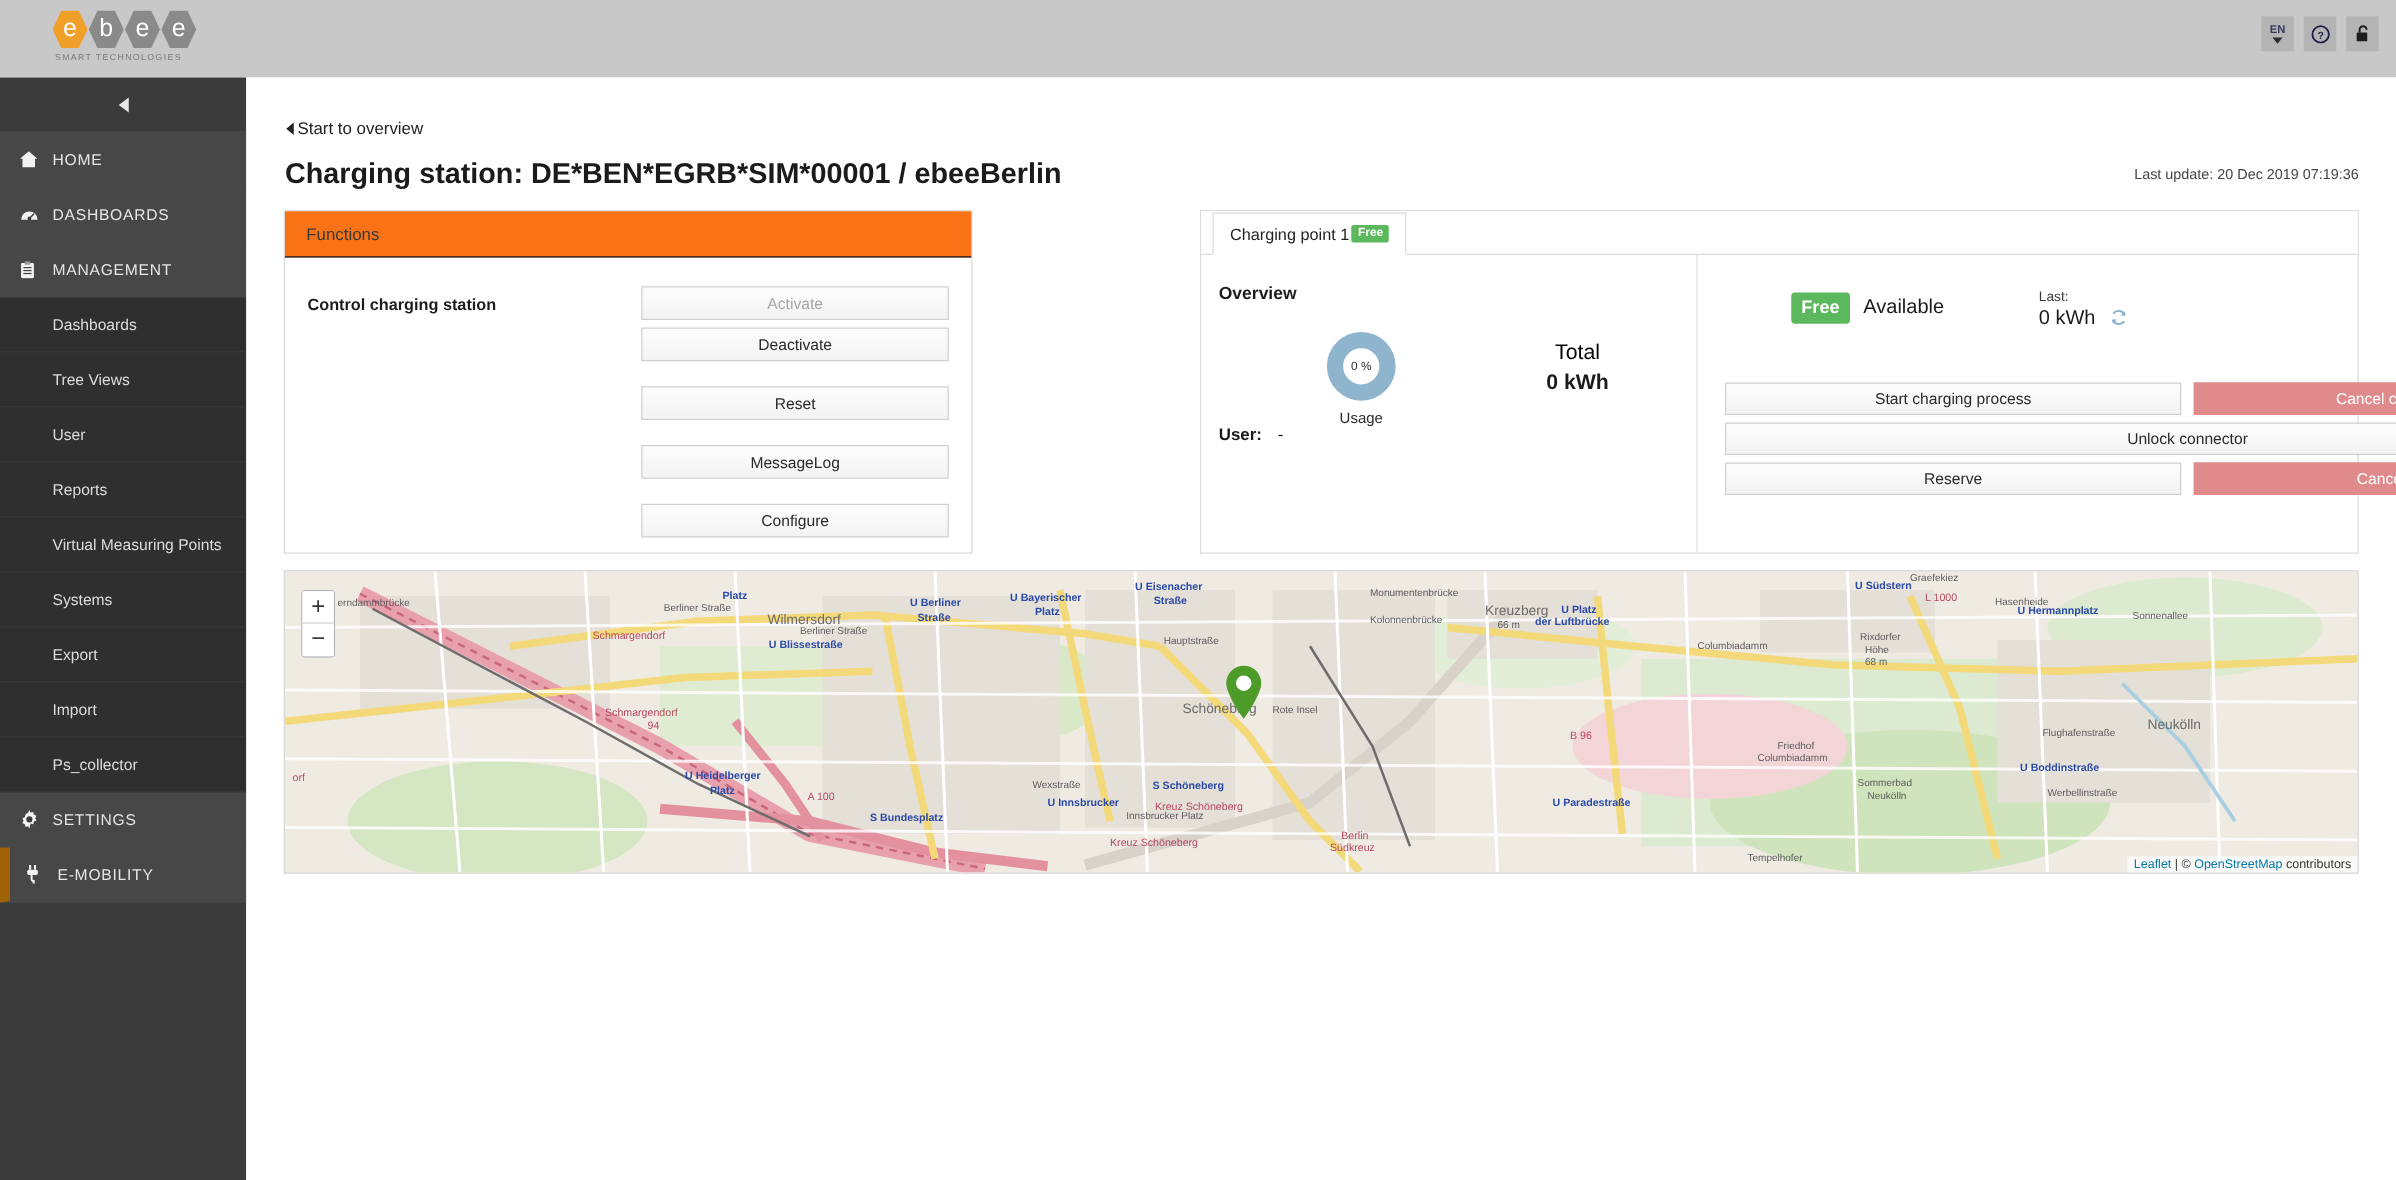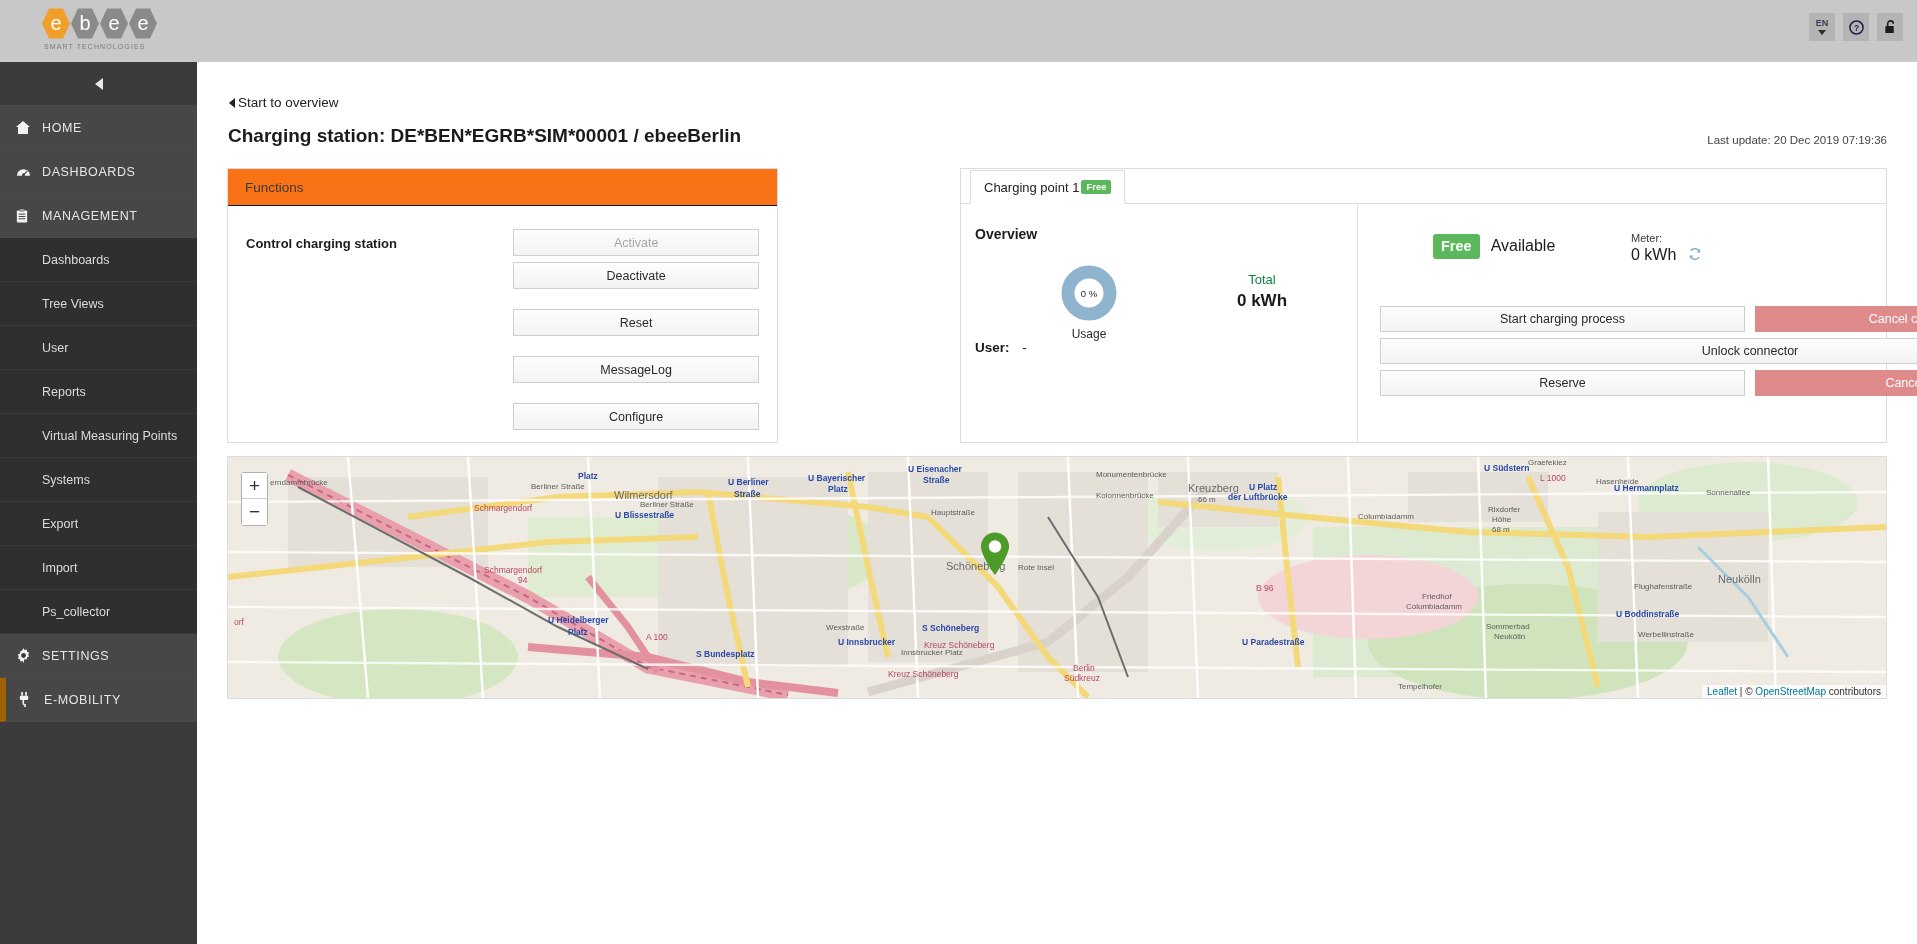--- a/index.html
+++ b/index.html
@@ -60,39 +60,39 @@
   .nav-item {
     height: 44px; display: flex; align-items: center; padding-left: 16px;
     color: #e6e6e6; font-size: 12.5px; letter-spacing: .6px;
     border-bottom: 1px solid #4a4a4a; cursor: pointer; background: #474747;
   }
   .nav-item .ic { width: 26px; display: flex; align-items: center; color: #f2f2f2; }
   .nav-item.sub {
     background: #2f2f2f; padding-left: 42px; letter-spacing: 0;
     font-size: 12.5px; color: #dcdcdc; border-bottom: 1px solid #3a3a3a;
   }
-  .nav-item.active-edge { border-left: 6px solid #a16207; padding-left: 12px; }
+  .nav-item.active-edge { border-left: 8px solid #a16207; padding-left: 12px; }
 
   
   .content {
     position: absolute; left: 197px; top: 62px;
     width: 1720px; height: 882px; background: #ffffff;
   }
   .back-link {
     position: absolute; left: 32px; top: 33px;
     font-size: 13.5px; color: #222; cursor: pointer;
     display: flex; align-items: center; gap: 3px;
   }
   .tri-left {
     width: 0; height: 0; border-top: 5px solid transparent;
     border-bottom: 5px solid transparent; border-right: 6px solid #222;
   }
   .page-title {
     position: absolute; left: 31px; top: 63px;
-    font-size: 19px; font-weight: 700; color: #1b1b1b; white-space: nowrap;
+    font-size: 23px; font-weight: 700; color: #1b1b1b; white-space: nowrap;
   }
   .last-update {
     position: absolute; right: 30px; top: 72px;
     font-size: 11.5px; color: #444;
   }
 
   
   .panel {
     position: absolute; background: #fff; border: 1px solid #dcdcdc;
   }
@@ -142,21 +142,21 @@
   .donut-wrap {
     position: absolute; left: 73px; top: 61px; width: 110px; text-align: center;
   }
   .donut { width: 56px; height: 56px; margin: 0 auto; position: relative; }
   .donut-val {
     position: absolute; inset: 0; display: flex; align-items: center;
     justify-content: center; font-size: 9.5px; color: #2b2b2b;
   }
   .donut-label { font-size: 12px; color: #2b2b2b; margin-top: 6px; }
   .total-wrap { position: absolute; left: 246px; top: 68px; text-align: center; width: 110px; }
-  .total-lbl { font-size: 13px; color: #15803d; }
+  .total-lbl { font-size: 17px; color: #000000; }
   .total-val { font-size: 17px; font-weight: 700; color: #1b1b1b; margin-top: 4px; }
   .user-row {
     position: absolute; left: 14px; top: 136px; font-size: 13.5px; color: #1b1b1b;
   }
   .user-row b { font-weight: 700; }
   .user-row span { font-weight: 400; margin-left: 9px; }
 
   .status-row {
     display: flex; align-items: center; gap: 11px;
     position: absolute; left: 75px; top: 30px;
@@ -390,21 +390,21 @@
         </div>
       </div>
 
       <div class="cp-right">
         <div class="status-row">
           <span class="badge-free-lg">Free</span>
           <span class="status-text">Available</span>
         </div>
 
         <div class="meter-block">
-          <div class="meter-lbl">Meter:</div>
+          <div class="meter-lbl">Last:</div>
           <div class="meter-val-row">
             <span class="meter-val">0 kWh</span>
             <span class="refresh-ic">
               <svg width="14" height="14" viewBox="0 0 16 16">
                 <path d="M13.5 6A6 6 0 0 0 3 4.4" fill="none" stroke="#8ab0cc" stroke-width="1.8"></path>
                 <path d="M2.5 10A6 6 0 0 0 13 11.6" fill="none" stroke="#8ab0cc" stroke-width="1.8"></path>
                 <path d="M13.6 2.2v4h-4z" fill="#8ab0cc"></path>
                 <path d="M2.4 13.8v-4h4z" fill="#8ab0cc"></path>
               </svg>
             </span>

